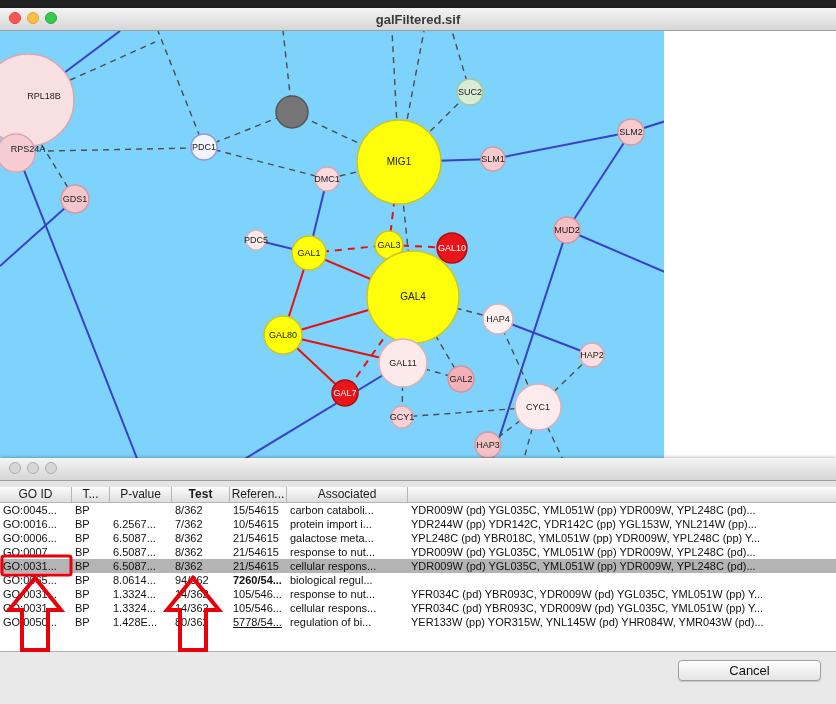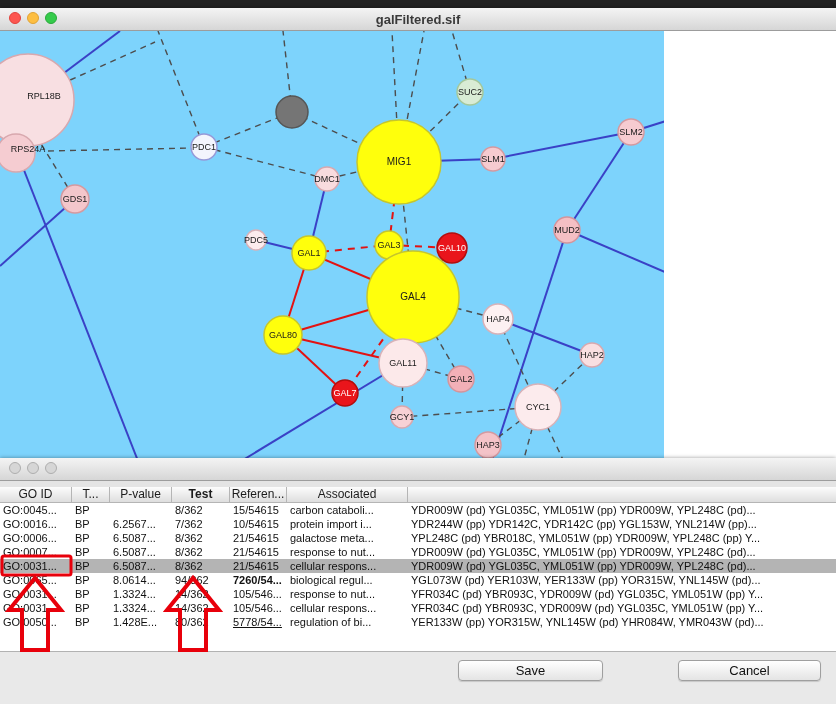--- a/index.html
+++ b/index.html
@@ -227,21 +227,20 @@
         <div class="td" style="width: 121px;">cellular respons...</div>
         <div class="td" style="width: 428px;">YDR009W (pd) YGL035C, YML051W (pp) YDR009W, YPL248C (pd)...</div>
       </div>
       <div class="tr">
         <div class="td" style="width: 72px;">GO:0065...</div>
         <div class="td" style="width: 38px;">BP</div>
         <div class="td" style="width: 62px;">8.0614...</div>
         <div class="td" style="width: 58px;">94/362</div>
         <div class="td" style="width: 57px; font-weight: bold;">7260/54...</div>
         <div class="td" style="width: 121px;">biological regul...</div>
-        <div class="td" style="width: 428px;">YGL073W (pd) YER103W, YER133W (pp) YOR315W, YNL145W (pd)...</div>
       </div>
       <div class="tr">
         <div class="td" style="width: 72px;">GO:0031...</div>
         <div class="td" style="width: 38px;">BP</div>
         <div class="td" style="width: 62px;">1.3324...</div>
         <div class="td" style="width: 58px;">14/362</div>
         <div class="td" style="width: 57px;">105/546...</div>
         <div class="td" style="width: 121px;">response to nut...</div>
         <div class="td" style="width: 428px;">YFR034C (pd) YBR093C, YDR009W (pd) YGL035C, YML051W (pp) Y...</div>
       </div>
@@ -258,21 +257,20 @@
         <div class="td" style="width: 72px;">GO:0050...</div>
         <div class="td" style="width: 38px;">BP</div>
         <div class="td" style="width: 62px;">1.428E...</div>
         <div class="td" style="width: 58px;">80/362</div>
         <div class="td" style="width: 57px; text-decoration: underline;">5778/54...</div>
         <div class="td" style="width: 121px;">regulation of bi...</div>
         <div class="td" style="width: 428px;">YER133W (pp) YOR315W, YNL145W (pd) YHR084W, YMR043W (pd)...</div>
       </div>
     </div>
   <div class="footer">
-    <button class="btn" id="save-btn">Save</button>
     <button class="btn" id="cancel-btn">Cancel</button>
   </div>
 </div>
 
 <svg id="annotation-overlay" viewBox="0 0 836 704" width="836" height="704">
     <rect x="2" y="556" width="69" height="19" rx="2" fill="none" stroke="#e8000b" stroke-width="3"></rect>
     <polygon points="22,650 22,610 9,610 35,578 61,610 48,610 48,650" fill="none" stroke="#e8000b" stroke-width="4" stroke-linejoin="miter"></polygon>
     <polygon points="180,650 180,610 167,610 193,578 219,610 206,610 206,650" fill="none" stroke="#e8000b" stroke-width="4" stroke-linejoin="miter"></polygon>
   </svg>
 

